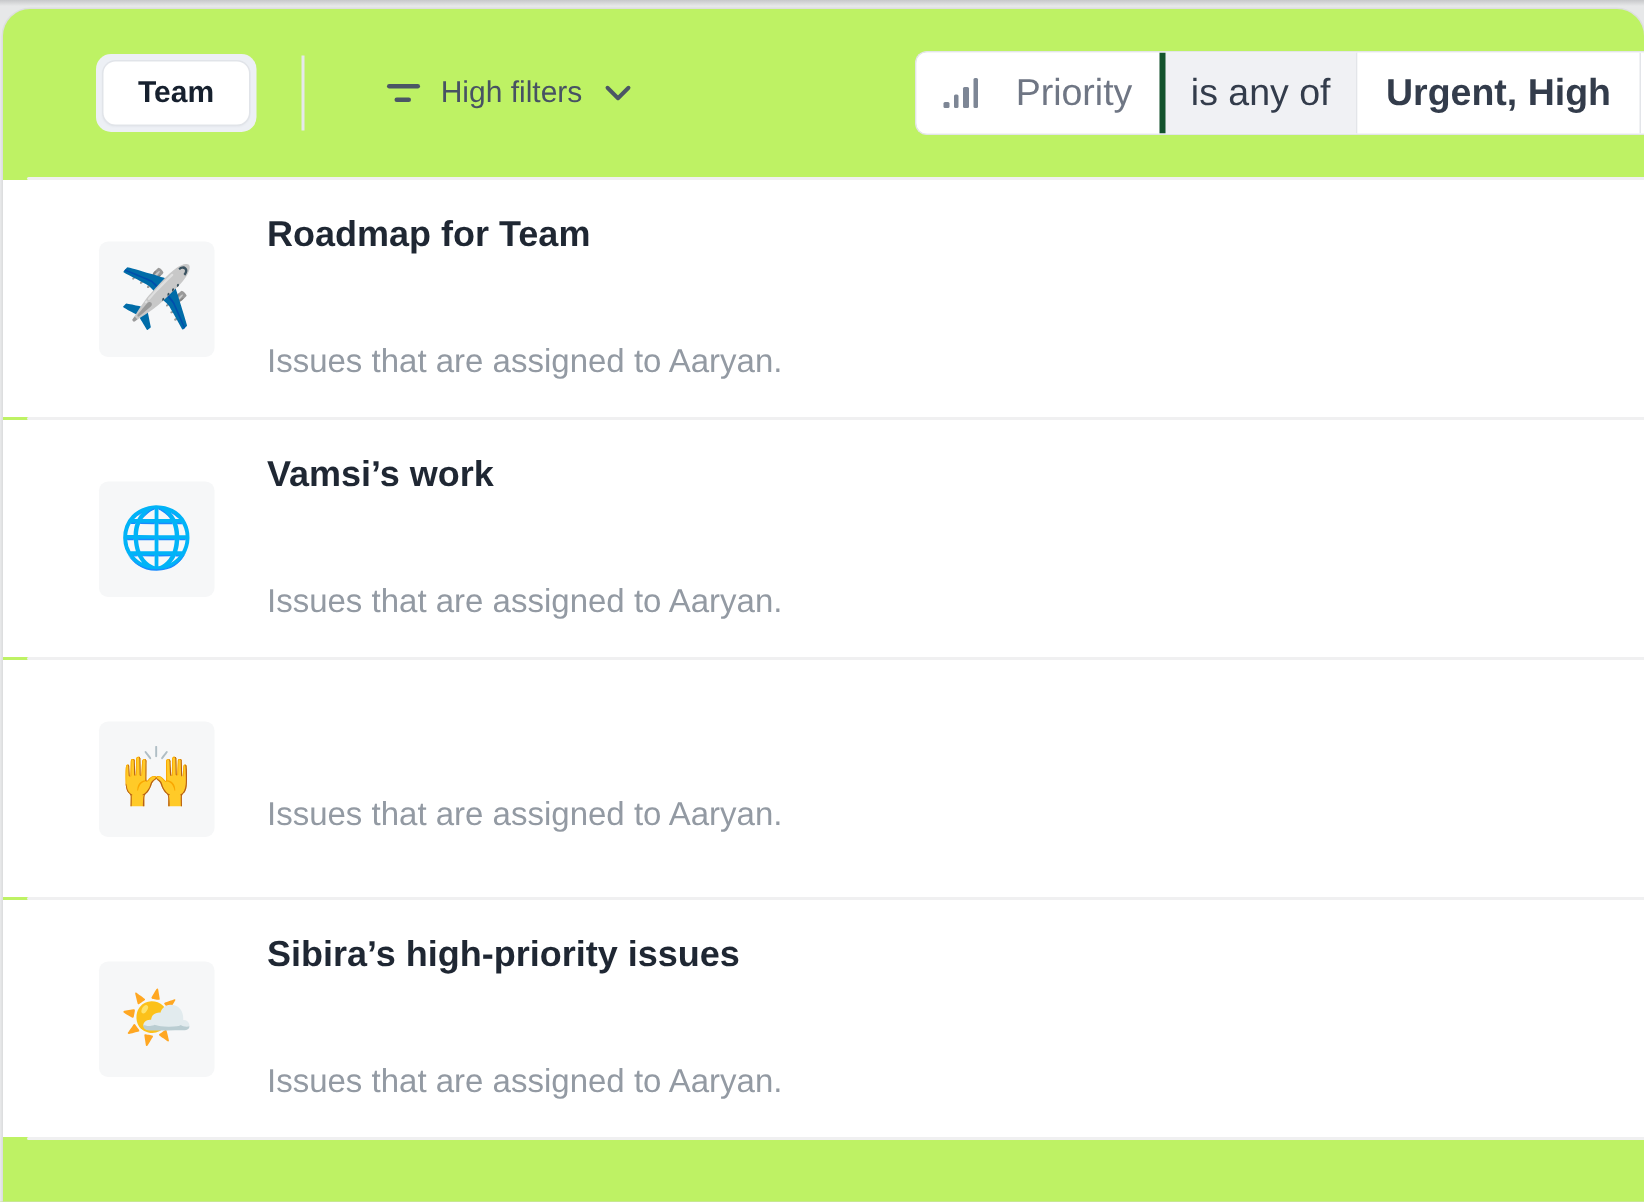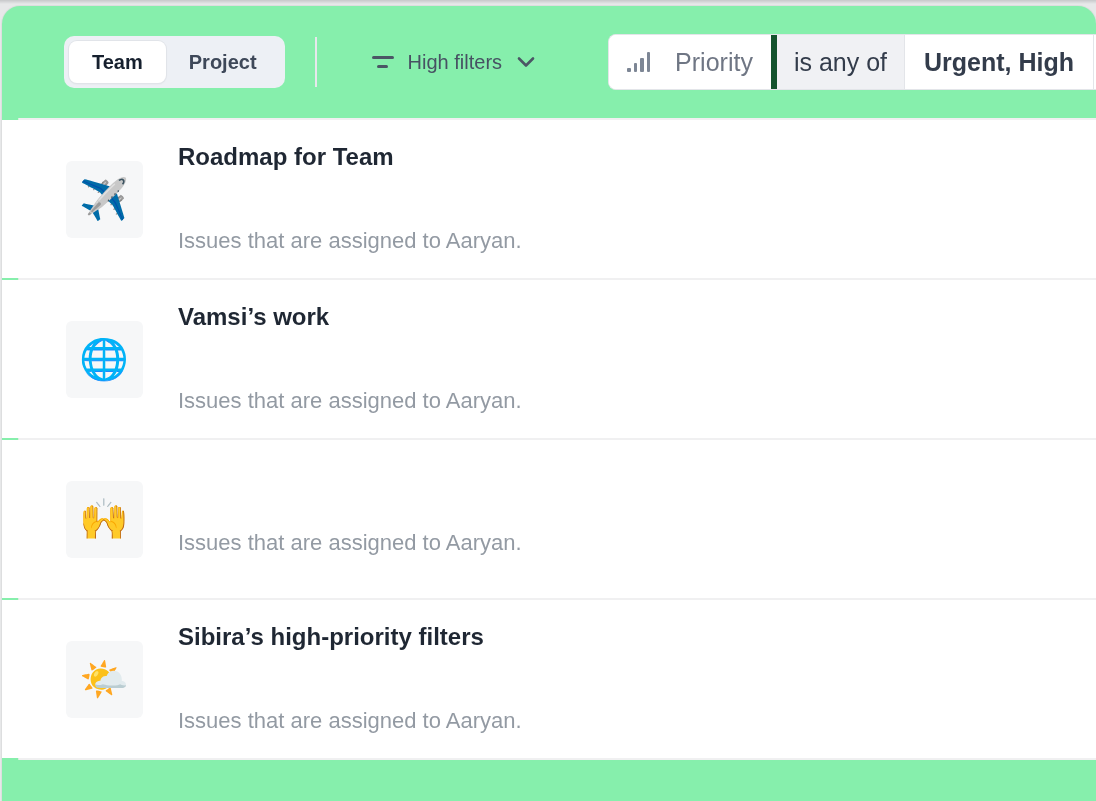--- a/index.html
+++ b/index.html
@@ -4,21 +4,21 @@
 <style>
   html,body{margin:0;padding:0;}
   body{
     width:1096px;height:801px;overflow:hidden;
     background:linear-gradient(180deg,#c7c8ca 0,#e7e8e9 4px);
     font-family:"Liberation Sans","DejaVu Sans",sans-serif;
     -webkit-font-smoothing:antialiased;
   }
   .card{
     position:absolute;top:6px;left:2px;right:0;bottom:0;
-    background:#86efac;border-radius:18px 18px 0 0;
+    background:#bef264;border-radius:18px 18px 0 0;
     box-shadow:0 0 0 1px rgba(0,0,0,0.04);
   }
   
   .header-row{
     height:112px;display:flex;align-items:center;
     padding-left:62px;position:relative;overflow:visible;
   }
   .segmented{
     display:flex;align-items:center;background:#edf0f5;
     border-radius:10px;padding:5px;
@@ -49,21 +49,21 @@
     margin-left:auto;margin-right:-56px;
     display:flex;align-items:stretch;height:54px;
     border:1px solid #e3e5e9;border-right:none;border-radius:8px 0 0 8px;
     overflow:hidden;background:#fff;flex:none;
   }
   .chip-seg{
     display:flex;align-items:center;gap:25px;
     font-size:25px;color:#333c4b;padding:0 18px;cursor:pointer;white-space:nowrap;
   }
   .chip-seg.prop{color:#6f7684;background:#ffffff;}
-  .chip-seg.op{background:#f0f1f4;border-left:6px solid #14532d;border-right:1px solid #e3e5e9;padding:0 17px;}
+  .chip-seg.op{background:#f0f1f4;border-left:4px solid #14532d;border-right:1px solid #e3e5e9;padding:0 17px;}
   .chip-seg.val{background:#ffffff;padding:0 19px;font-weight:bold;}
   .chip-seg.stub{background:#ffffff;border-left:1px solid #e3e5e9;width:58px;padding:0;}
   .sig{display:flex;align-items:flex-end;gap:3px;height:20px;}
   .sig i{display:block;width:3.5px;background:#7d8695;border-radius:1px;}
   .sig i.dot{height:4px;}
   .sig i.b1{height:9px;}
   .sig i.b2{height:14px;}
   .sig i.b3{height:20px;}
   
   .hdiv{height:2px;background:#f0f0f1;margin-left:16px;border-radius:2px 0 0 2px;}
@@ -84,21 +84,20 @@
 </style>
 </head>
 <body>
 
 <div class="card">
 
   <div class="header-row">
 
     <div class="segmented">
       <button class="seg-btn active">Team</button>
-      <button class="seg-btn">Project</button>
     </div>
 
     <div class="vsep"></div>
 
     <button class="filters-btn">
       <span class="filter-lines">
           <i></i>
           <i></i>
         </span>
       <span>High filters</span>
@@ -153,20 +152,20 @@
       <div class="view-tile">🙌</div>
       <div class="view-text">
         <div class="view-desc">Issues that are assigned to Aaryan.</div>
       </div>
     </div>
     <div class="hdiv"></div>
 
     <div class="view-row">
       <div class="view-tile">🌤️</div>
       <div class="view-text">
-        <div class="view-title">Sibira’s high-priority filters</div>
+        <div class="view-title">Sibira’s high-priority issues</div>
         <div class="view-desc">Issues that are assigned to Aaryan.</div>
       </div>
     </div>
     <div class="hdiv"></div>
 
   </div>
 </div>
 
 </body></html>

